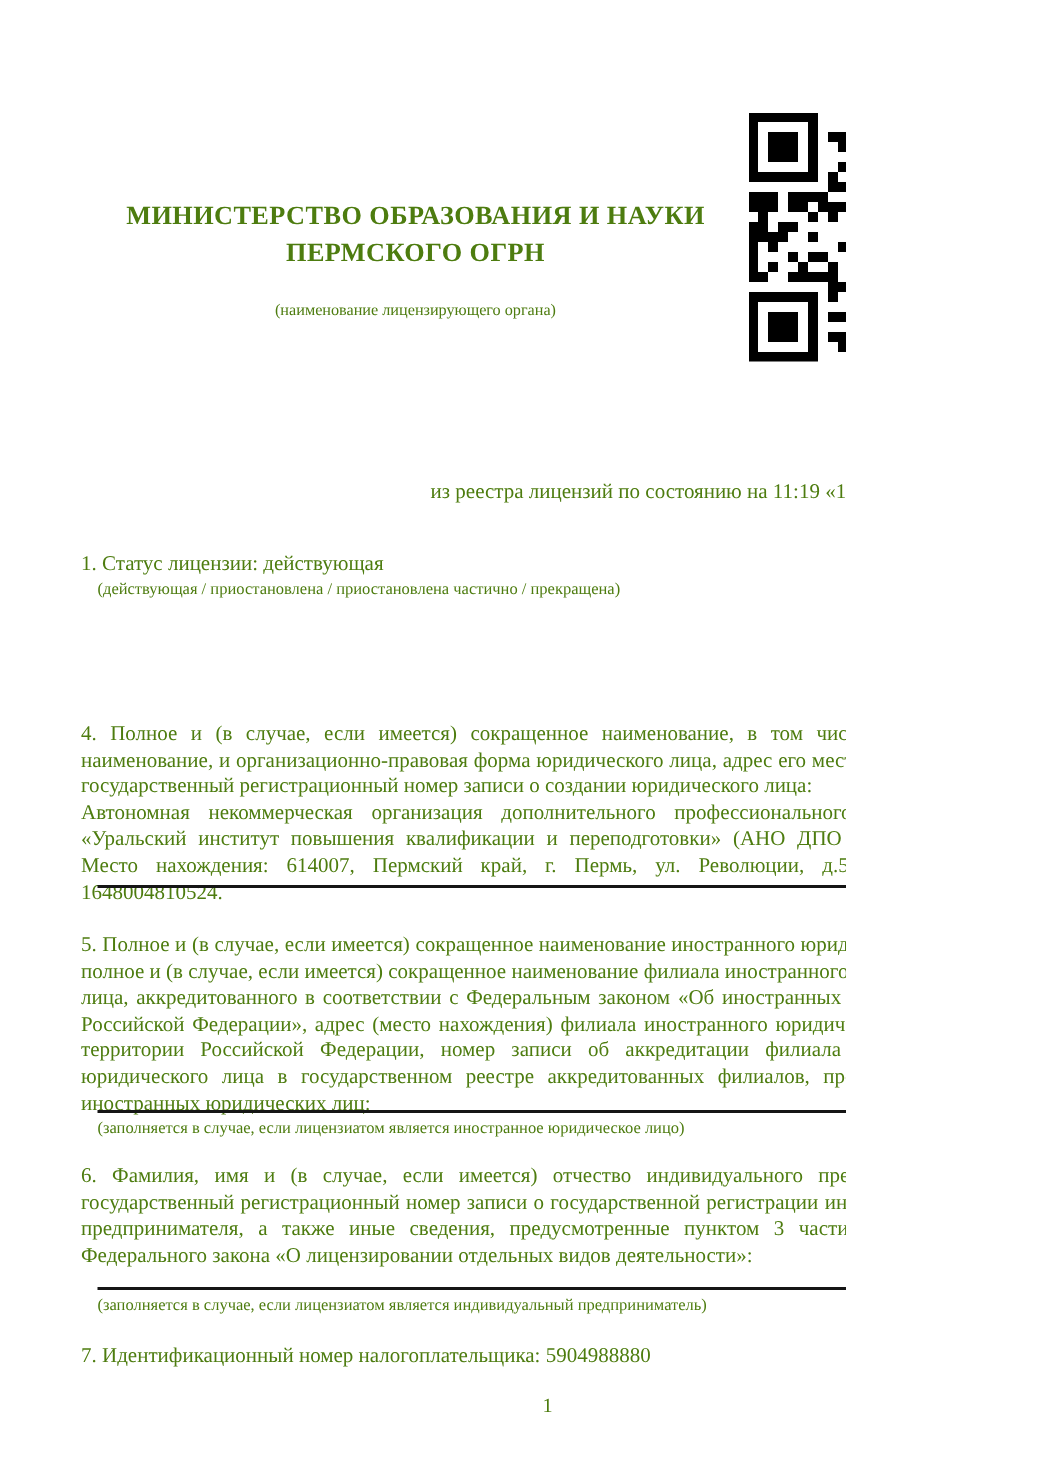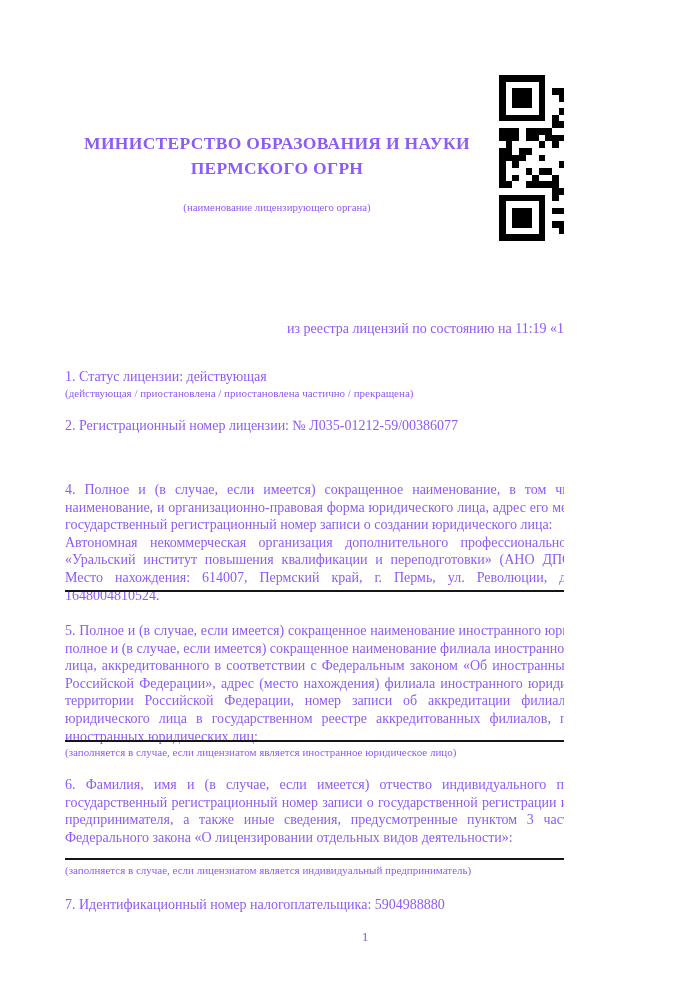--- a/index.html
+++ b/index.html
@@ -1,21 +1,21 @@
 <!DOCTYPE html>
 <html lang="ru"><head>
 <meta charset="utf-8">
 <style>
   html,body{margin:0;padding:0;background:#fff;}
   .page{
     position:relative;
     width:564px;height:989px;
     background:#ffffff;
     font-family:"Liberation Serif","DejaVu Serif",serif;
-    color:#8b5cf6;
+    color:#4d7c0f;
     overflow:hidden;
   }
   .abs{position:absolute;}
   .header-block{
     left:65px;top:131px;width:424px;
     text-align:center;
   }
   .ministry-line{
     font-weight:bold;
     font-size:17.5px;
@@ -29,21 +29,21 @@
   }
   .qr{
     left:499px;top:75px;width:166px;height:166px;
   }
   .title-block{
     left:65px;top:302px;width:600px;
     text-align:right;
     font-size:14px;line-height:17.5px;
   }
   .item{
-    left:65px;width:600px;
+    left:54px;width:600px;
     font-size:14px;line-height:17.6px;
   }
   .just{text-align:justify;}
   .note{
     left:65px;width:522px;
     text-align:left;
     font-size:11px;line-height:13px;
   }
   .rule{
     left:65px;width:600px;height:0;
@@ -391,21 +391,20 @@
   </div>
 
   <div class="abs title-block">
     <div>Выписка</div>
     <div>из реестра лицензий по состоянию на 11:19 «11» ноября 2025 г.</div>
   </div>
 
   <div class="abs item" style="top:368px">1. Статус лицензии: действующая</div>
   <div class="abs note" style="top:387px">(действующая / приостановлена / приостановлена частично / прекращена)</div>
 
-  <div class="abs item" style="top:417px">2. Регистрационный номер лицензии: № Л035-01212-59/00386077</div>
 
 
   <div class="abs item" style="top:481px">
     <div class="just">4. Полное и (в случае, если имеется) сокращенное наименование, в том числе фирменное наименование, и организационно-правовая форма юридического лица, адрес его места нахождения, государственный регистрационный номер записи о создании юридического лица:</div>
     <div class="just">Автономная некоммерческая организация дополнительного профессионального образования «Уральский институт повышения квалификации и переподготовки» (АНО ДПО «УрИПКиП»). Место нахождения: 614007, Пермский край, г. Пермь, ул. Революции, д.5, к.1. ОГРН: 1648004810524.</div>
   </div>
   <div class="abs rule" style="top:590px"></div>
 
   <div class="abs item just" style="top:622px">5. Полное и (в случае, если имеется) сокращенное наименование иностранного юридического лица, полное и (в случае, если имеется) сокращенное наименование филиала иностранного юридического лица, аккредитованного в соответствии с Федеральным законом «Об иностранных инвестициях в Российской Федерации», адрес (место нахождения) филиала иностранного юридического лица на территории Российской Федерации, номер записи об аккредитации филиала иностранного юридического лица в государственном реестре аккредитованных филиалов, представительств иностранных юридических лиц:</div>
   <div class="abs rule" style="top:740px"></div>

